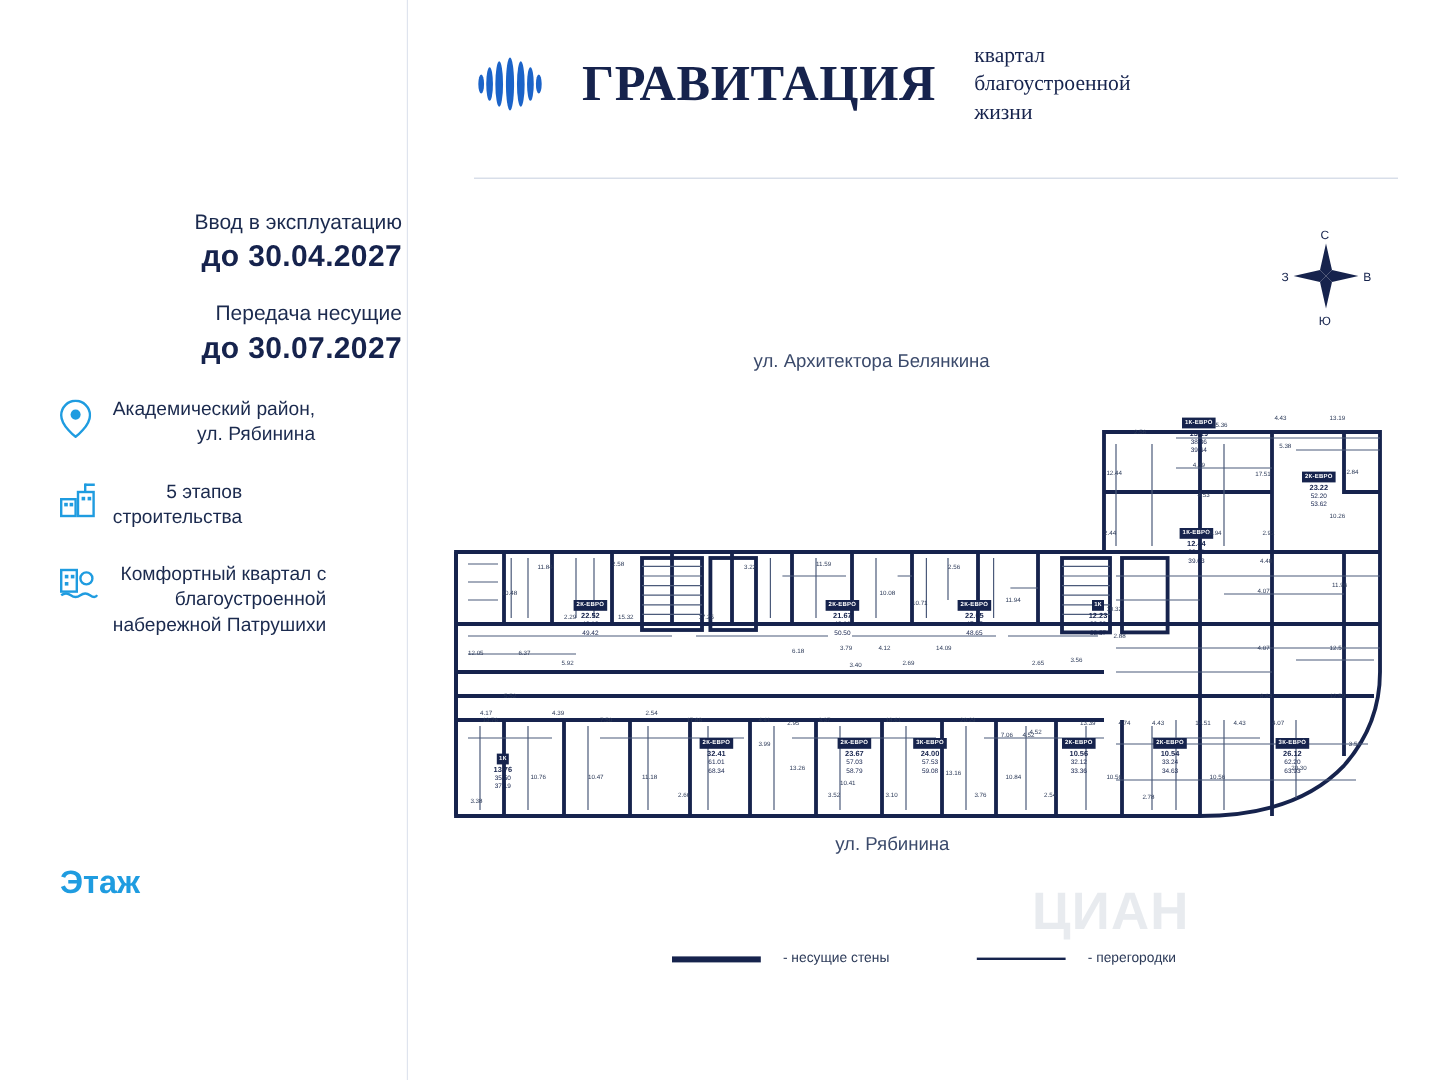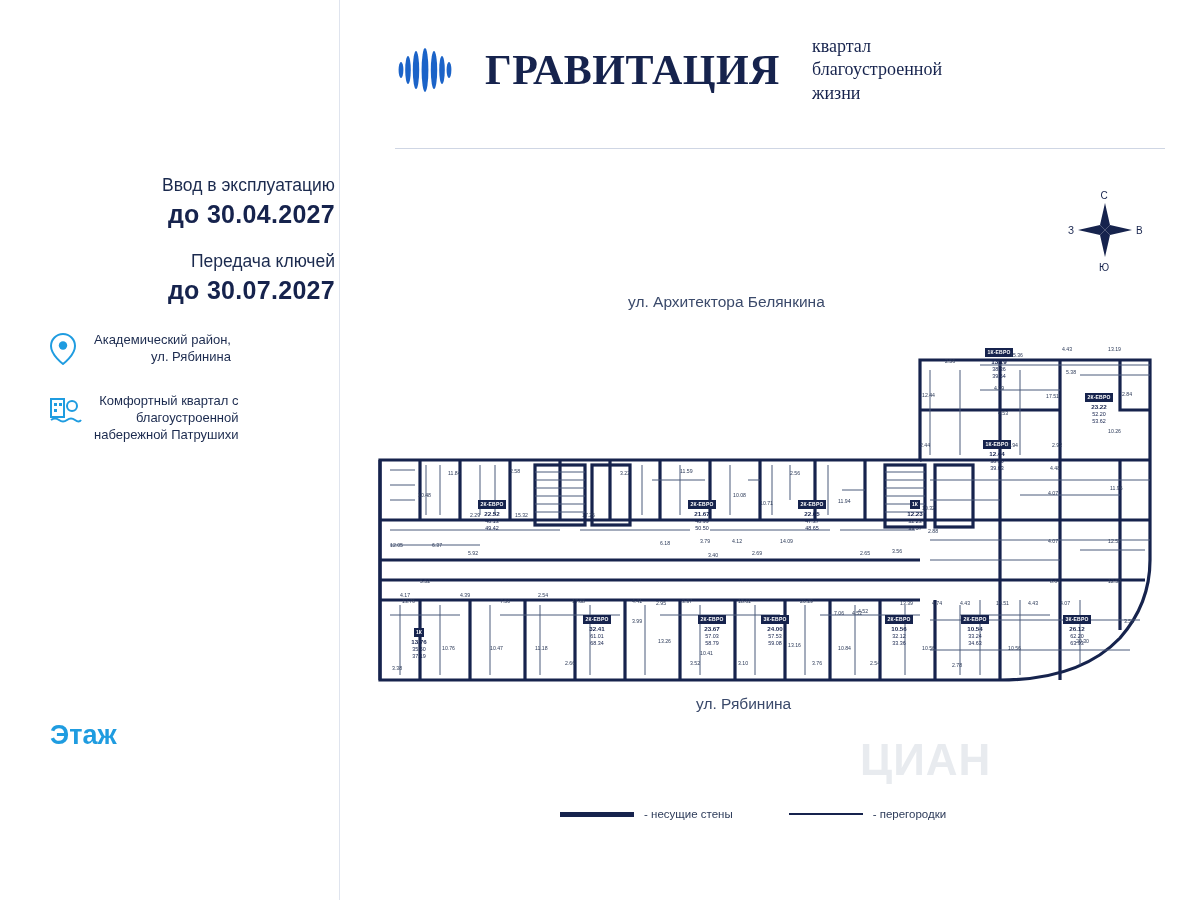--- a/index.html
+++ b/index.html
@@ -74,21 +74,21 @@
     margin-top: 26px;
   }
   .feature-icon {
     width: 44px;
     min-width: 44px;
     display: flex;
     justify-content: flex-start;
     padding-top: 2px;
   }
   .feature-text {
-    font-size: 13px;
+    font-size: 16px;
     line-height: 1.33;
     color: #1b2a4e;
   }
 
   .floor-block {
     position: absolute;
     left: 50px;
     top: 720px;
   }
   .floor-title {
@@ -180,27 +180,28 @@
     left: 500px; top: 575px;
     font-size: 44px;
     font-weight: bold;
     color: rgba(120,135,160,0.17);
     letter-spacing: 1px;
     pointer-events: none;
   }
 
   .legend {
     position: absolute;
-    left: 200px; top: 648px;
+    left: 200px; top: 633px;
     width: 420px;
     display: flex;
     align-items: center;
     gap: 10px;
     font-size: 11.5px;
     color: #2d3b59;
+    justify-content: space-between;
   }
   .legend .swatch-bold {
     width: 74px; height: 5px; background: #16234d;
   }
   .legend .swatch-thin {
     width: 74px; height: 1.5px; background: #16234d;
   }
   .legend .gap { width: 36px; }
   .plan-canvas {
     position: absolute;
@@ -213,34 +214,50 @@
 
 <div class="page">
 
   <div class="left-col">
 
 
     <div class="left-inner">
       <p class="info-label">Ввод в эксплуатацию</p>
       <p class="info-value">до 30.04.2027</p>
 
-      <p class="info-label">Передача ключей</p>
+      <p class="info-label">Передача несущие</p>
       <p class="info-value">до 30.07.2027</p>
 
       <div class="feature">
         <div class="feature-icon">
           <svg width="26" height="32" viewBox="0 0 26 32">
             <path d="M13 1 C6.4 1 1 6.4 1 13 c0 9 12 18 12 18 s12-9 12-18 C25 6.4 19.6 1 13 1 z" fill="none" stroke="#1f9ce0" stroke-width="2"></path>
             <circle cx="13" cy="12.5" r="4.2" fill="#1f9ce0"></circle>
           </svg>
         </div>
         <div class="feature-text" style="white-space:pre-line">Академический район,
 ул. Рябинина</div>
       </div>
 
+      <div class="feature">
+        <div class="feature-icon">
+          <svg width="30" height="30" viewBox="0 0 30 30">
+            <rect x="1" y="14" width="12" height="14" fill="none" stroke="#1f9ce0" stroke-width="2"></rect>
+            <rect x="15" y="8" width="13" height="20" fill="none" stroke="#1f9ce0" stroke-width="2"></rect>
+            <line x1="21" y1="8" x2="21" y2="1" stroke="#1f9ce0" stroke-width="2"></line>
+            <line x1="21" y1="2" x2="29" y2="2" stroke="#1f9ce0" stroke-width="2"></line>
+            <rect x="3.5" y="17" width="3" height="3" fill="#1f9ce0"></rect>
+            <rect x="8" y="17" width="3" height="3" fill="#1f9ce0"></rect>
+            <rect x="18" y="12" width="3" height="3" fill="#1f9ce0"></rect>
+            <rect x="23" y="12" width="3" height="3" fill="#1f9ce0"></rect>
+          </svg>
+        </div>
+        <div class="feature-text" style="white-space:pre-line">5 этапов
+строительства</div>
+      </div>
 
       <div class="feature">
         <div class="feature-icon">
           <svg width="32" height="30" viewBox="0 0 32 30">
             <rect x="1" y="5" width="13" height="18" fill="none" stroke="#1f9ce0" stroke-width="2"></rect>
             <rect x="4" y="9" width="3" height="3" fill="#1f9ce0"></rect>
             <rect x="9" y="9" width="3" height="3" fill="#1f9ce0"></rect>
             <rect x="4" y="15" width="3" height="3" fill="#1f9ce0"></rect>
             <circle cx="22" cy="12" r="5" fill="none" stroke="#1f9ce0" stroke-width="2"></circle>
             <path d="M1 26 q4 -3 8 0 q4 3 8 0 q4 -3 8 0 q4 3 6 0" fill="none" stroke="#1f9ce0" stroke-width="2"></path>

